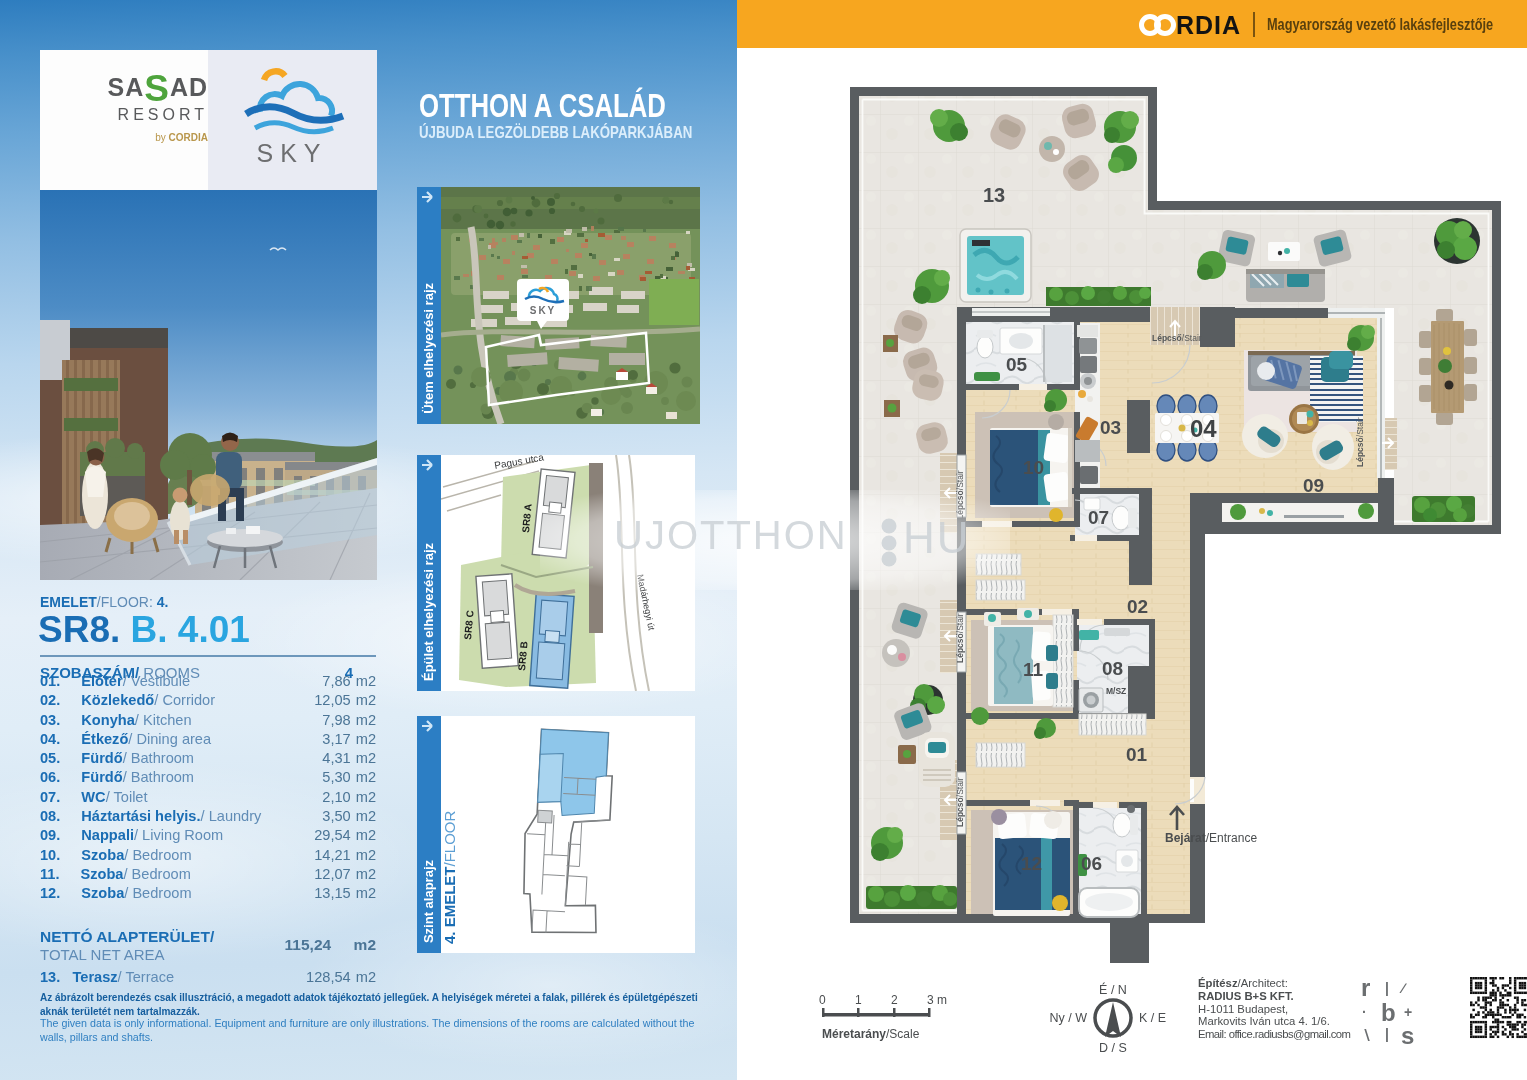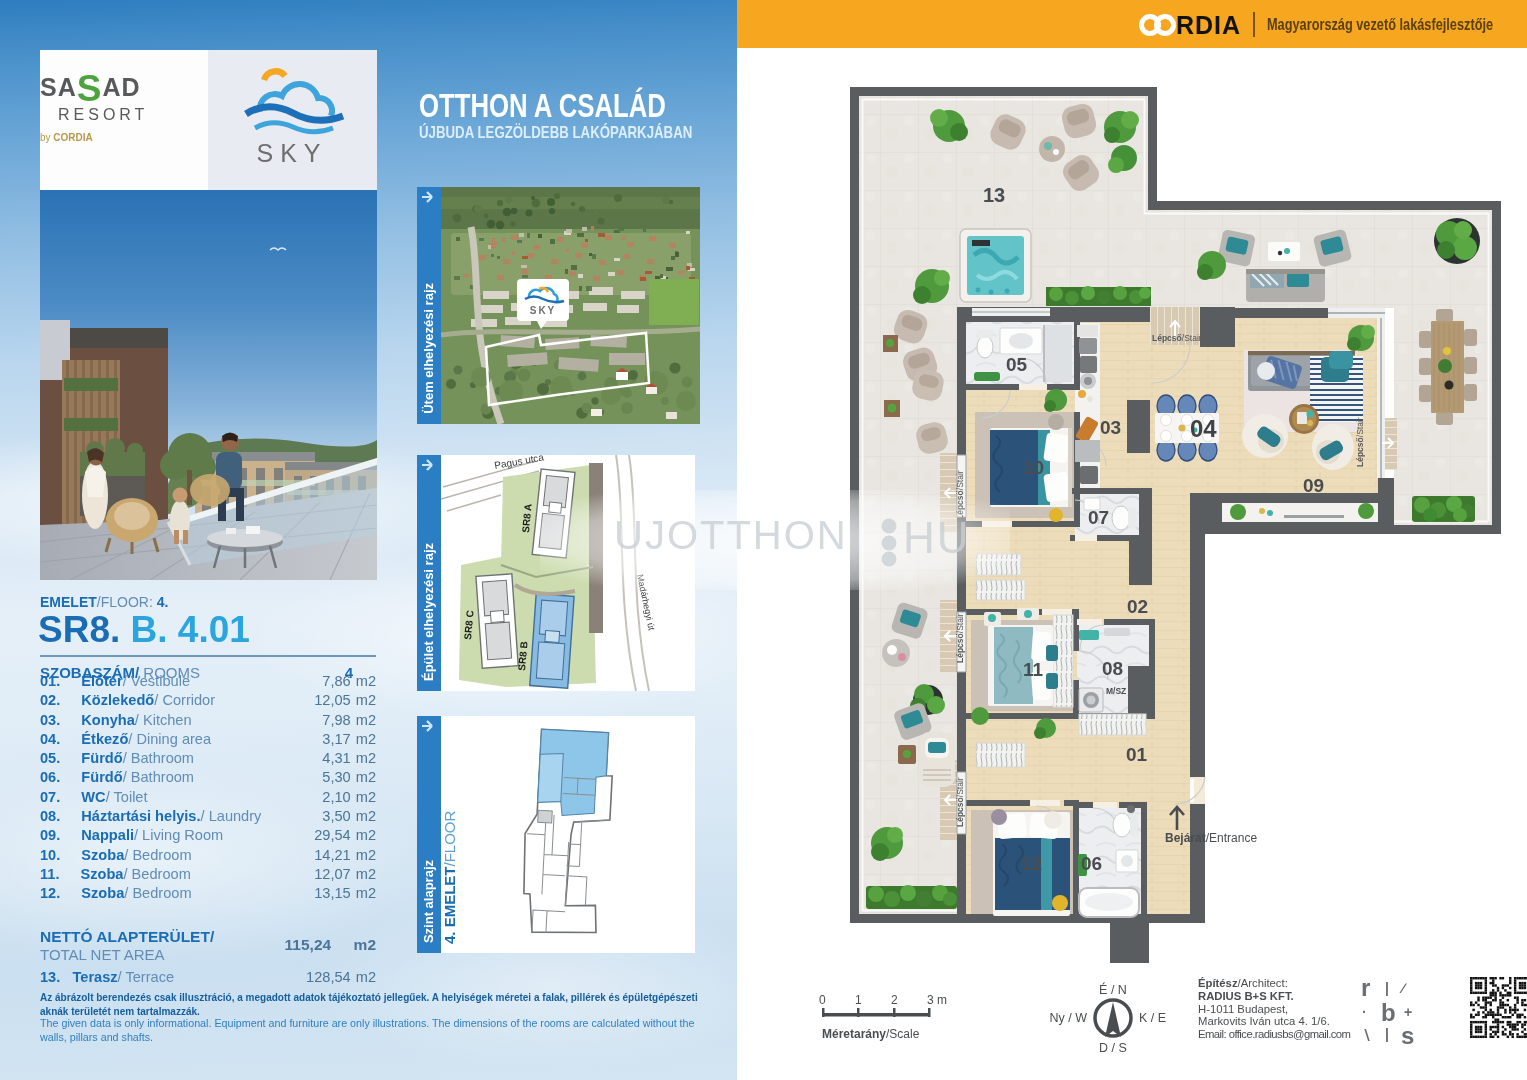--- a/index.html
+++ b/index.html
@@ -16,21 +16,21 @@
 
 <div class="abs" style="left:0;top:0;width:737px;height:1080px;
   background:linear-gradient(178deg,#2e7dbf 0%,#4890ca 5%,#68a5d6 12%,#93bfe3 22%,#b9d6ee 33%,#d5e6f4 45%,#e5eff8 56%,#e0edf7 66%,#d5e6f3 78%,#cadff0 88%,#d3e5f2 100%);"></div>
 
 <div class="abs" style="left:-60px;top:430px;width:600px;height:140px;background:radial-gradient(ellipse at 40% 50%,rgba(255,255,255,.75),rgba(255,255,255,0) 70%);"></div>
 <div class="abs" style="left:240px;top:560px;width:560px;height:160px;background:radial-gradient(ellipse at 50% 50%,rgba(255,255,255,.6),rgba(255,255,255,0) 70%);"></div>
 <div class="abs" style="left:-80px;top:760px;width:520px;height:200px;background:radial-gradient(ellipse at 45% 50%,rgba(255,255,255,.45),rgba(255,255,255,0) 70%);"></div>
 <div class="abs" style="left:300px;top:900px;width:500px;height:170px;background:radial-gradient(ellipse at 50% 50%,rgba(255,255,255,.4),rgba(255,255,255,0) 70%);"></div>
 
 <div class="abs" style="left:40px;top:50px;width:168px;height:140px;background:#fdfdfd;"></div>
-<div class="abs" style="left:40px;top:50px;width:168px;height:112px;text-align:left;color:#6d6e70;">
+<div class="abs" style="left:40px;top:50px;width:168px;height:112px;text-align:right;color:#6d6e70;">
   <div style="margin-top:26px;font-size:25px;letter-spacing:1px;font-weight:bold;line-height:22px;color:#58595b;">SA<span style="color:#4ea43c;font-size:37px;vertical-align:-5px;">S</span>AD</div>
   <div style="margin-top:6px;font-size:16px;letter-spacing:4px;color:#58595b;padding-left:18px;">RESORT</div>
   <div style="margin-top:8px;font-size:10px;color:#b9974c;">by <b>CORDIA</b></div>
 </div>
 
 <div class="abs" style="left:208px;top:50px;width:169px;height:140px;background:#e9ebf3;"></div>
 <div class="abs" style="left:208px;top:50px;width:169px;height:140px;">
   <svg width="169" height="140" viewBox="0 0 169 140">
     <path d="M56 30 a12 12 0 0 1 21 -4" fill="none" stroke="#f5a623" stroke-width="6.5"></path>
     <path d="M52 62 a15 15 0 0 1 22 -16 a19 19 0 0 1 36 2 a13 13 0 0 1 13 18" fill="none" stroke="#3da4dc" stroke-width="6"></path>

